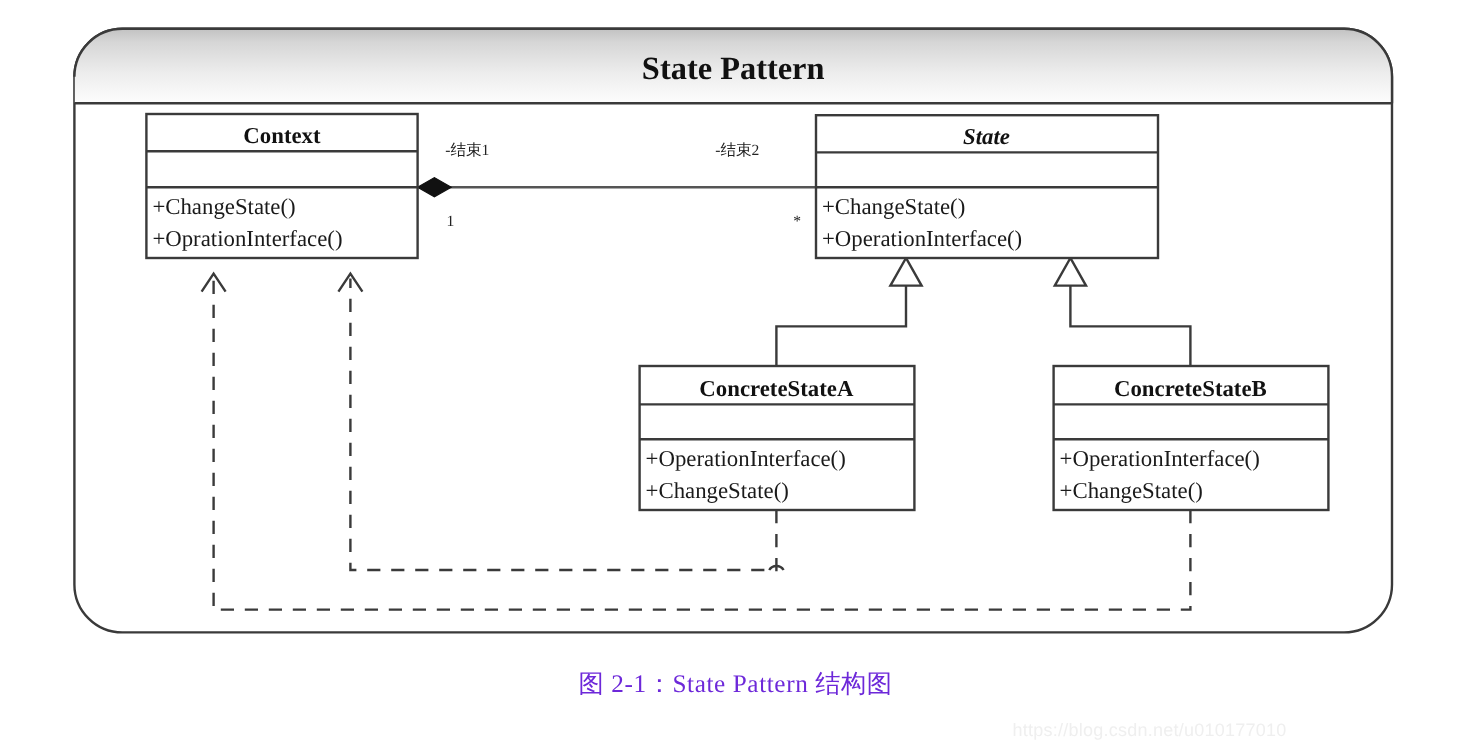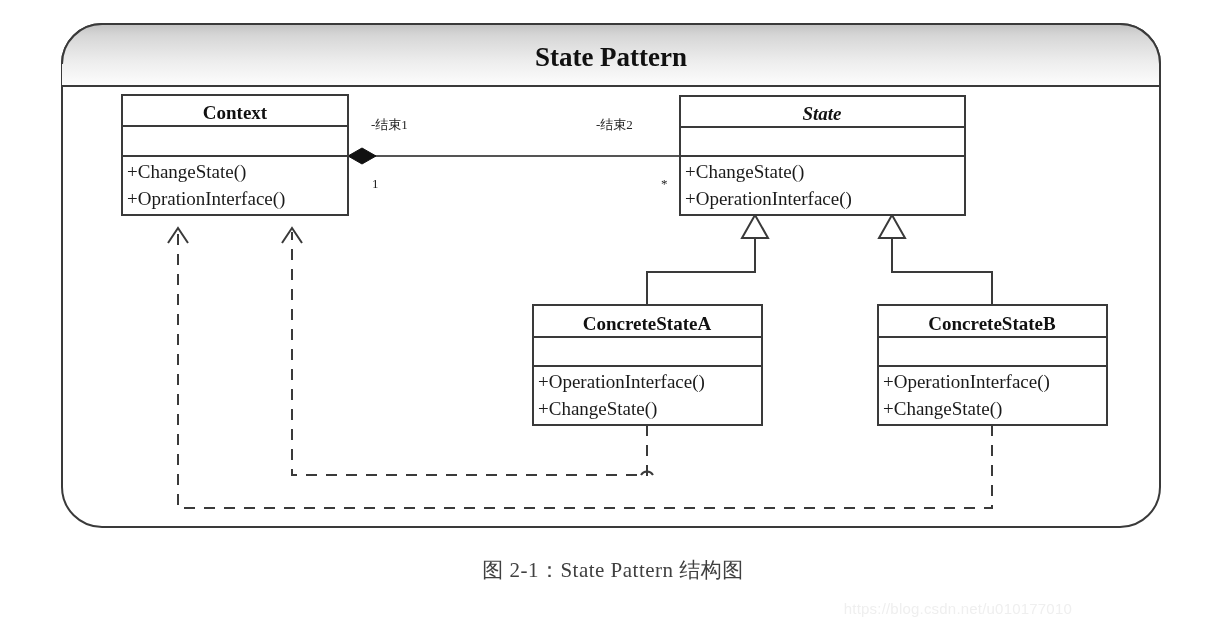--- a/index.html
+++ b/index.html
@@ -64,21 +64,21 @@
     text-anchor: middle;
   }
   .caption {
     position: absolute;
     left: 0;
     top: 556px;
     width: 1226px;
     text-align: center;
     font-family: "Liberation Serif", "DejaVu Serif", serif;
     font-size: 21px;
-    color: #404040;
+    color: #6d28d9;
     letter-spacing: 0.5px;
   }
   .watermark {
     position: absolute;
     right: 6px;
     top: 600px;
     font-family: "Liberation Sans", "DejaVu Sans", sans-serif;
     font-size: 15px;
     color: #efefef;
     letter-spacing: 0.2px;

